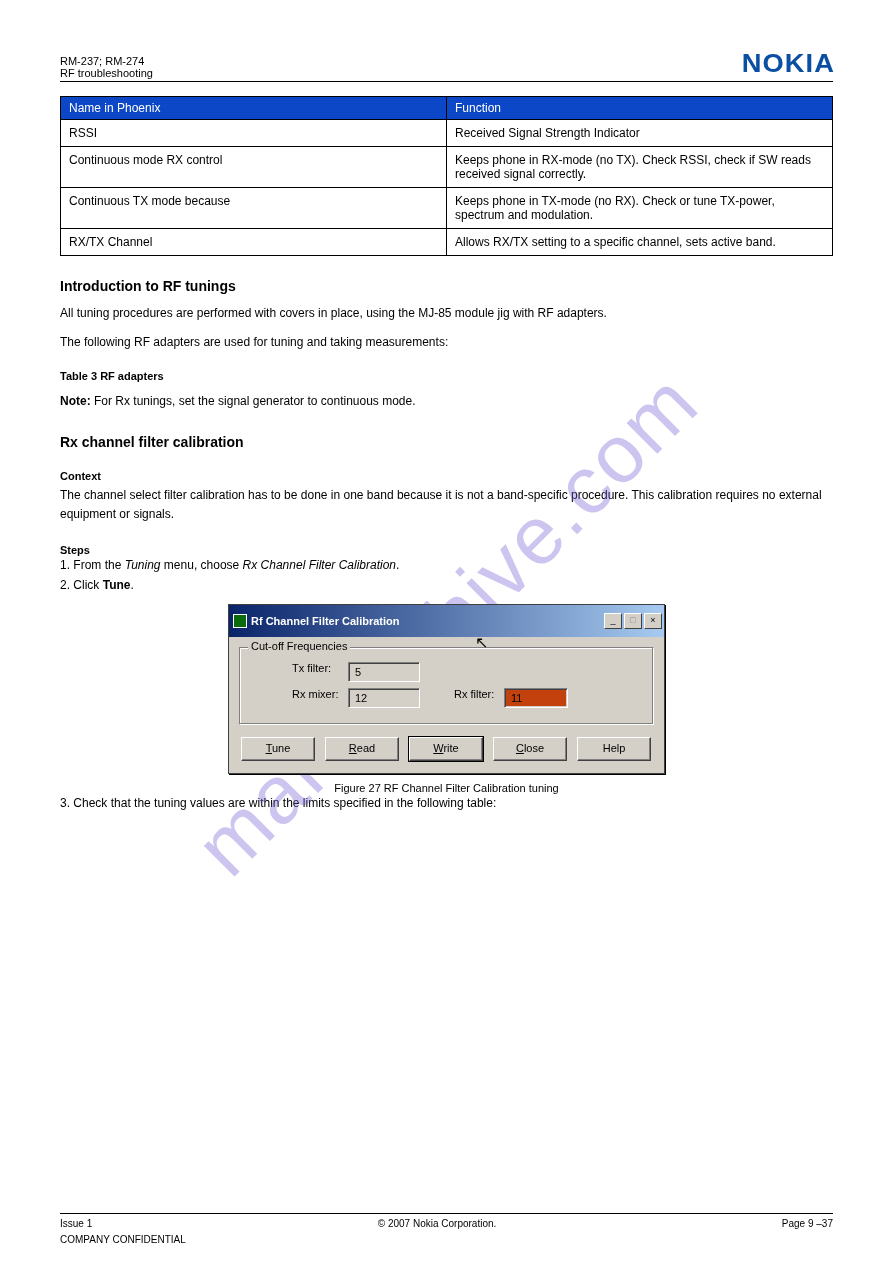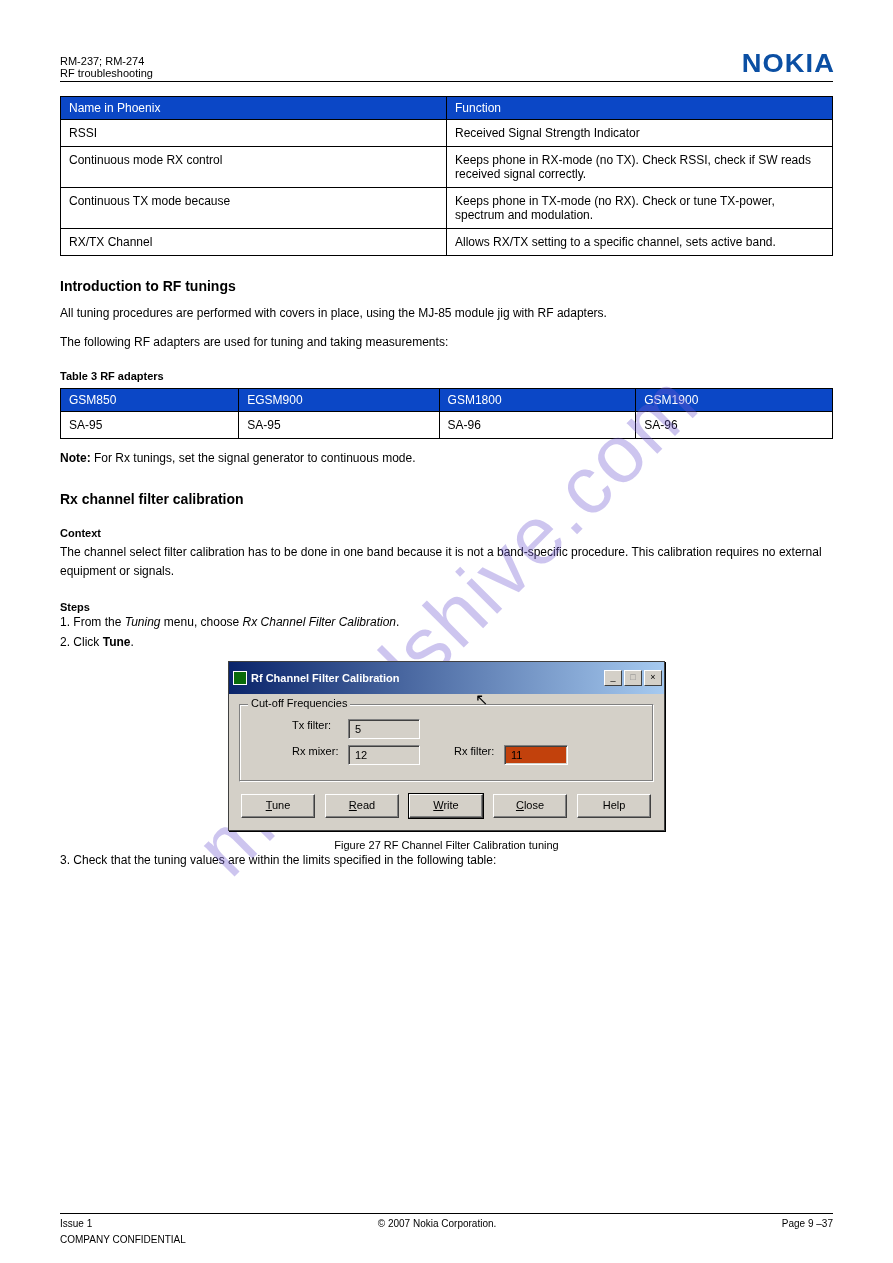--- a/index.html
+++ b/index.html
@@ -310,38 +310,20 @@
         <td>Allows RX/TX setting to a specific channel, sets active band.</td>
       </tr>
     </tbody>
   </table>
 
   <div class="section-h">Introduction to RF tunings</div>
   <div class="body-text">All tuning procedures are performed with covers in place, using the MJ-85 module jig with RF adapters.</div>
   <div class="body-text">The following RF adapters are used for tuning and taking measurements:</div>
 
   <div class="caption-above">Table 3 RF adapters</div>
-  <table class="data">
-    <thead>
-      <tr>
-        <th>GSM850</th>
-        <th>EGSM900</th>
-        <th>GSM1800</th>
-        <th>GSM1900</th>
-      </tr>
-    </thead>
-    <tbody>
-      <tr>
-        <td>SA-95</td>
-        <td>SA-95</td>
-        <td>SA-96</td>
-        <td>SA-96</td>
-      </tr>
-    </tbody>
-  </table>
 
   <div class="body-text">
     <strong>Note: </strong><span>For Rx tunings, set the signal generator to continuous mode.</span>
   </div>
 
   <div class="section-h">Rx channel filter calibration</div>
   <div class="step-label">Context</div>
   <div class="body-text" style="margin-top:4px">The channel select filter calibration has to be done in one band because it is not a band-specific procedure. This calibration requires no external equipment or signals.</div>
 
   <div class="step-label">Steps</div>

